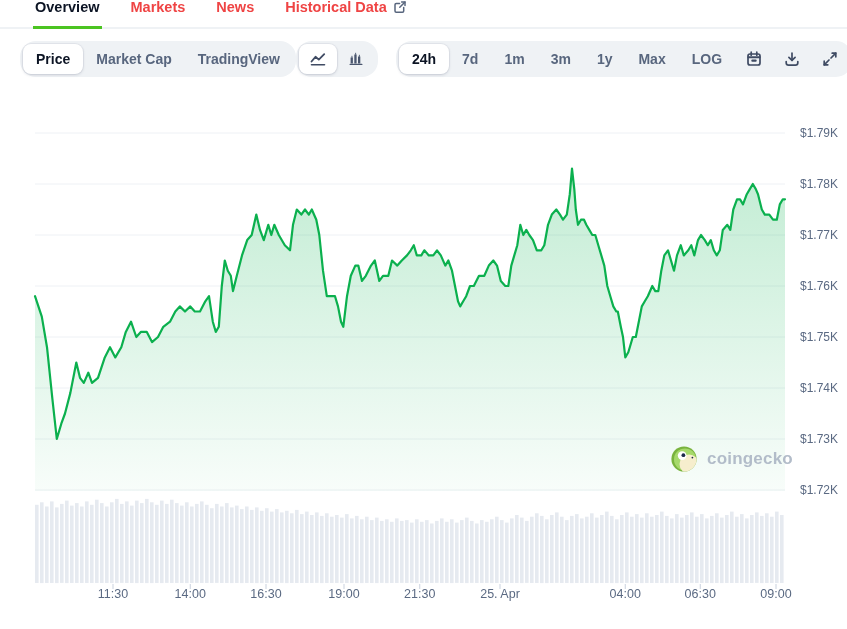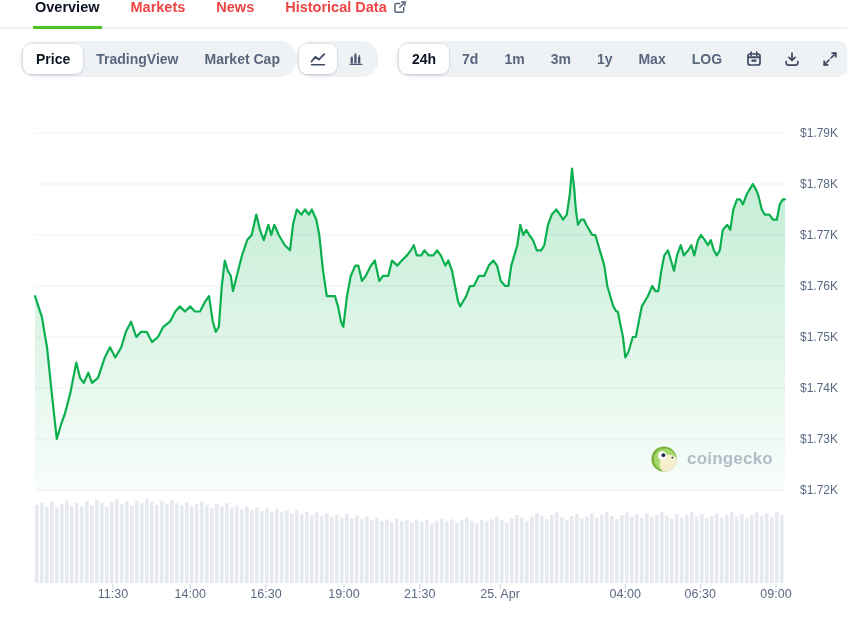--- a/index.html
+++ b/index.html
@@ -21,21 +21,21 @@
   .seg-btn{border:none;background:transparent;cursor:pointer;font-family:inherit;
            color:#58667e;font-weight:600;font-size:14px;height:30px;padding:0 13px;border-radius:8px;
            display:flex;align-items:center;justify-content:center;white-space:nowrap;}
   .seg-btn.active{background:#fff;color:#0c1424;font-weight:700;
                   box-shadow:0 1px 3px rgba(50,63,90,.18),0 0 0 1px rgba(50,63,90,.05);}
   .seg-btn.iconic{padding:0 10px;}
   .seg-btn svg{display:block;}
 
   
   .chart-area{position:relative;margin-top:4px;}
-  .watermark{position:absolute;left:650px;top:364px;display:flex;align-items:center;gap:9px;pointer-events:none;}
+  .watermark{position:absolute;left:670px;top:364px;display:flex;align-items:center;gap:9px;pointer-events:none;}
   .watermark .wm-text{font-size:17px;font-weight:700;color:#b2bcc9;letter-spacing:.2px;}
 </style>
 </head>
 <body>
 
 <nav class="tabbar">
   <button class="tab active">
     <span>Overview</span>
   </button>
   <button class="tab">
@@ -53,22 +53,22 @@
         <path d="M12 2 6.8 7.2"></path>
       </svg>
     </span>
   </button>
 </nav>
 
 <div class="toolbar">
 
   <div class="seg g1">
     <button class="seg-btn active">Price</button>
+    <button class="seg-btn">Market Cap</button>
     <button class="seg-btn">TradingView</button>
-    <button class="seg-btn">Market Cap</button>
   </div>
 
   <div class="seg g2">
     <button class="seg-btn iconic active">
       <svg width="18" height="18" viewBox="0 0 18 18" fill="none" stroke="#3f4b63" stroke-width="1.8" stroke-linecap="round" stroke-linejoin="round">
         <path d="M2.5 11.5 6.5 6.8 9.8 9.6 15.2 4.2"></path>
         <path d="M2.5 14.7h13" stroke-width="1.6"></path>
       </svg>
     </button>
     <button class="seg-btn iconic">

